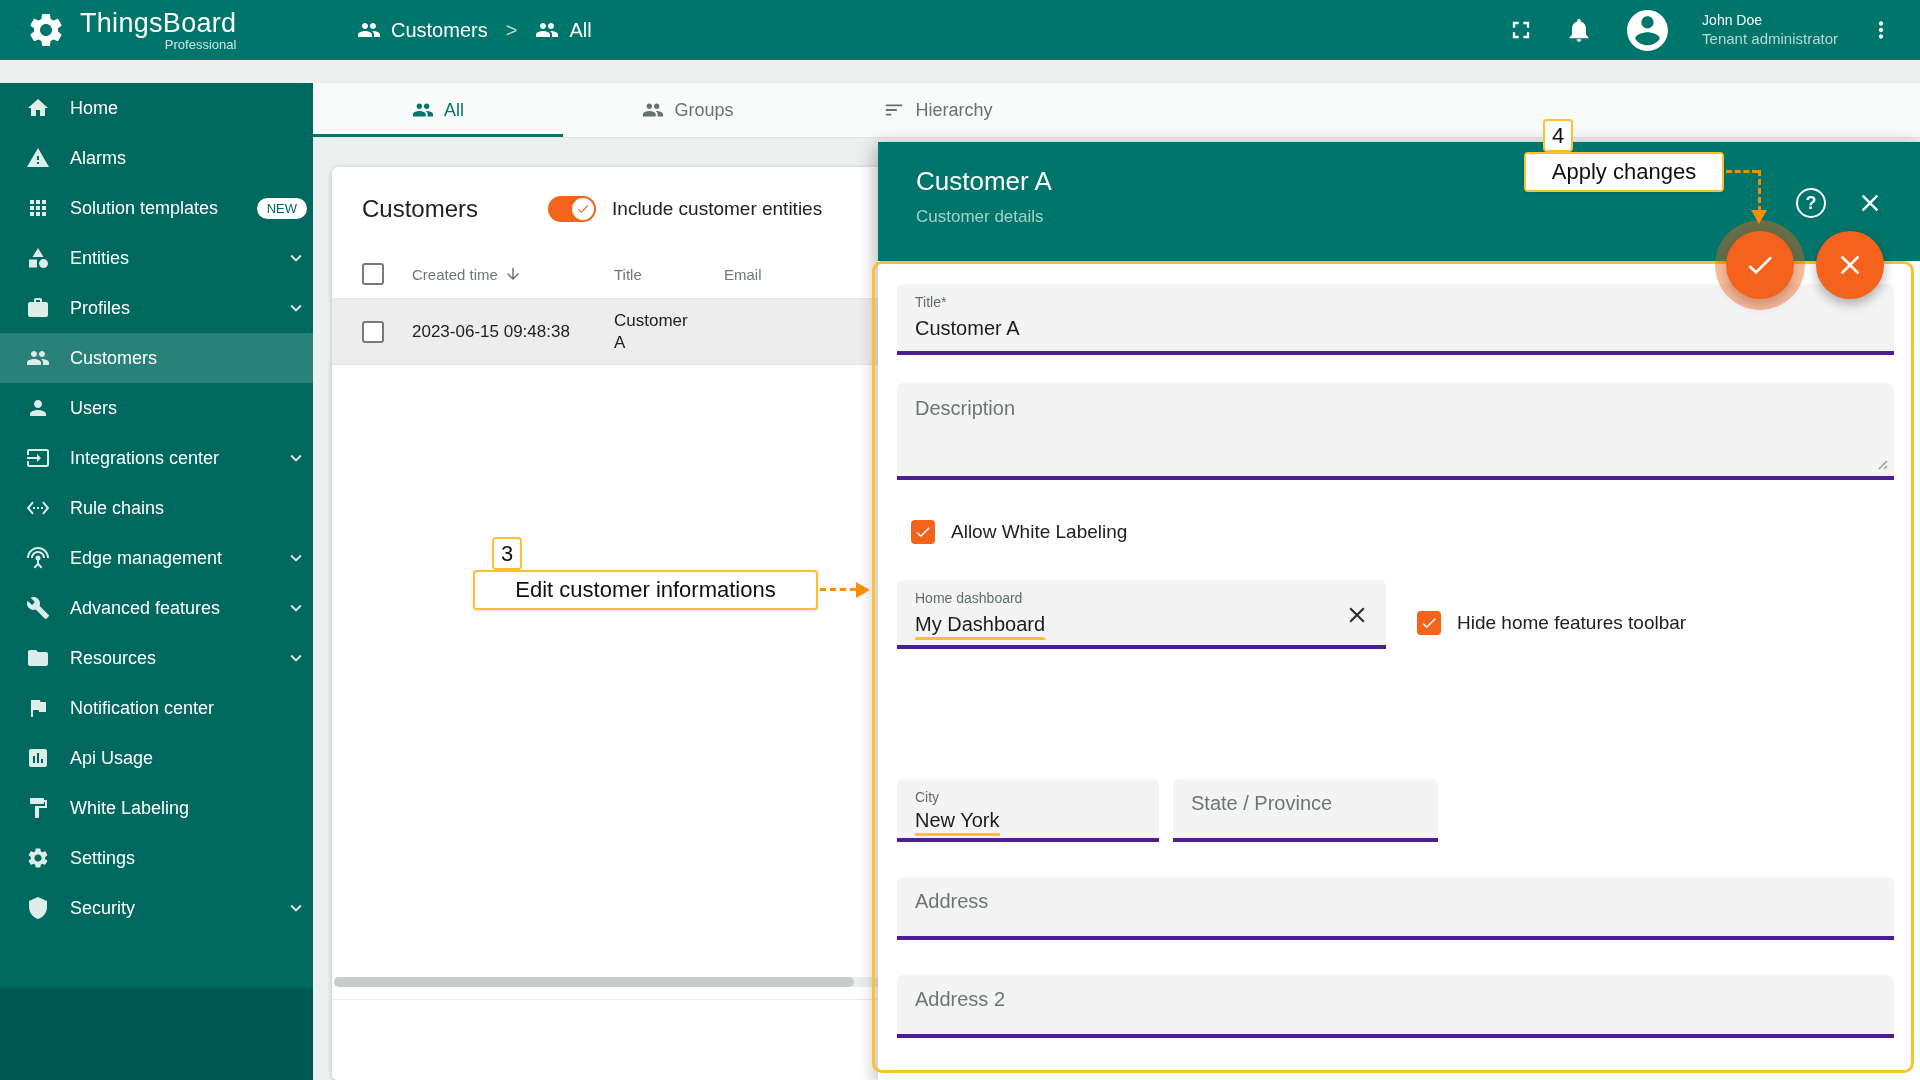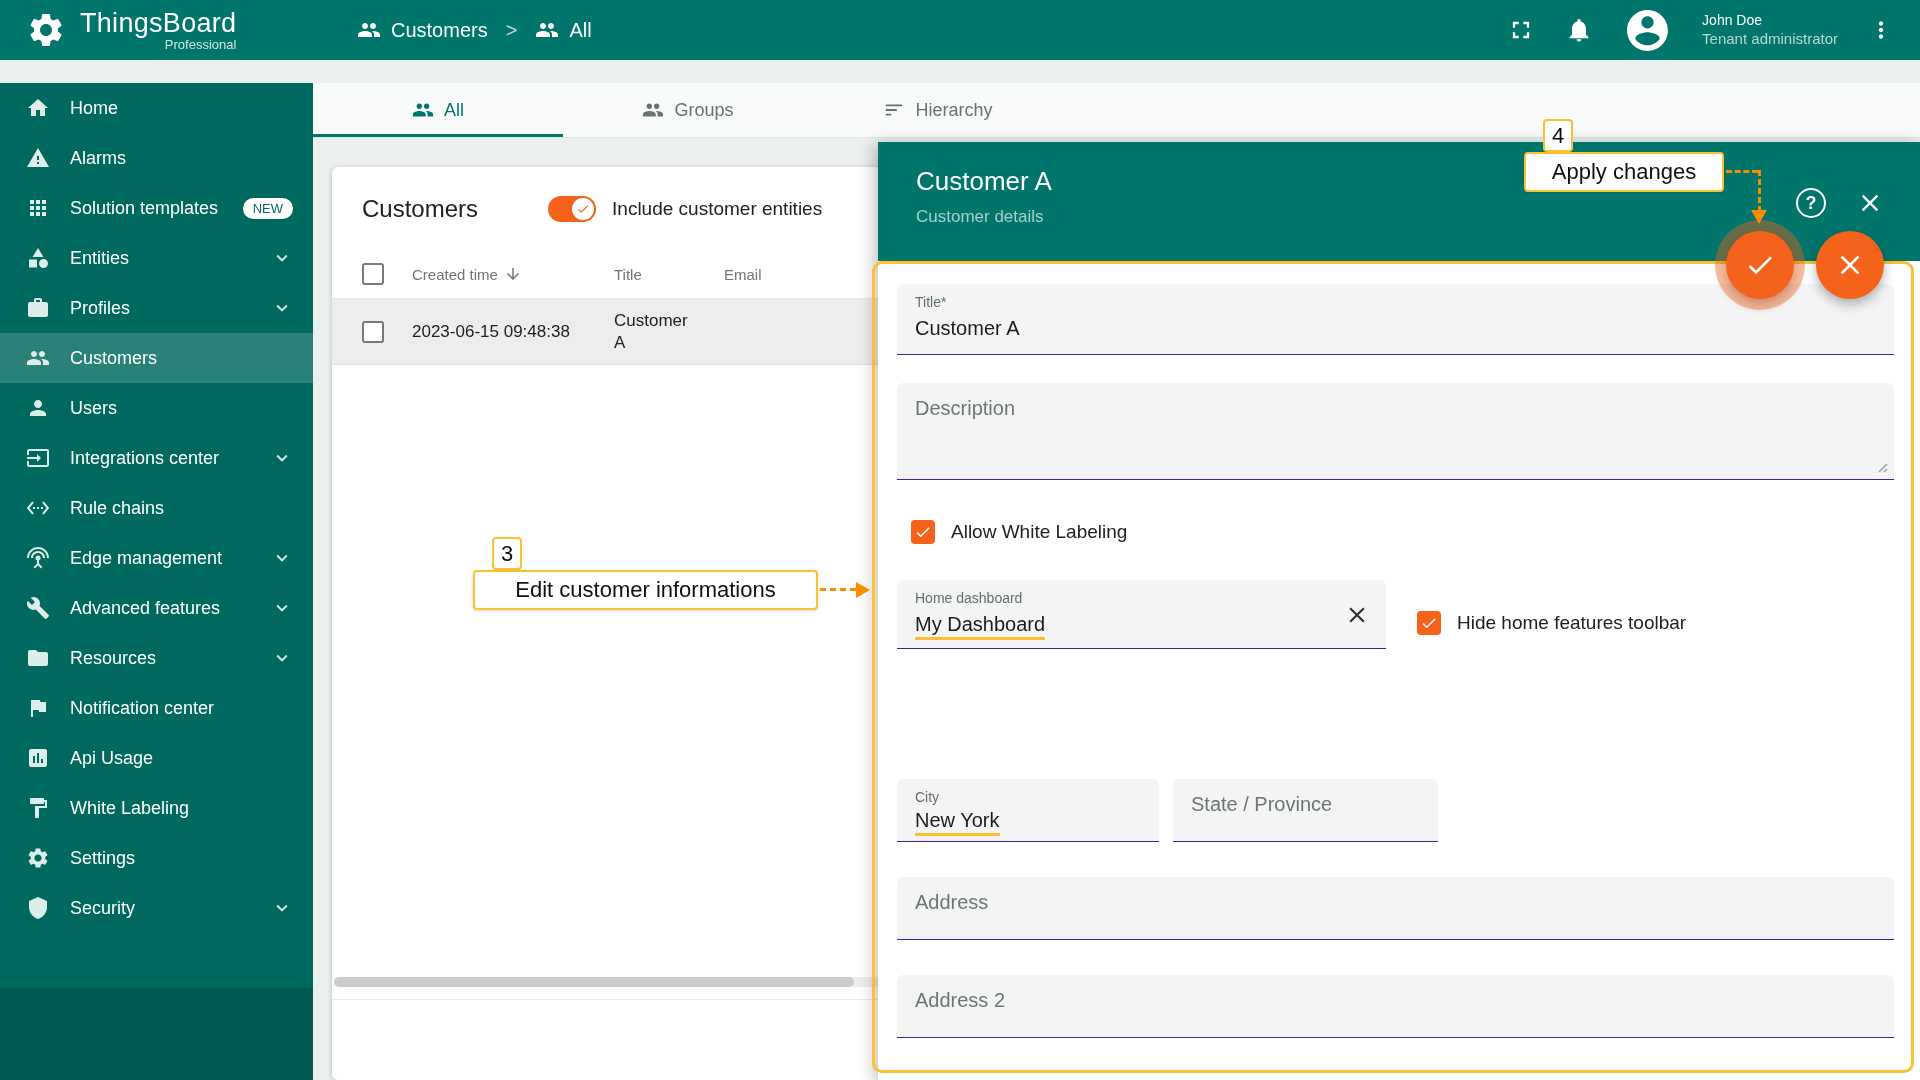--- a/index.html
+++ b/index.html
@@ -20,21 +20,21 @@
 .breadcrumb{display:flex;align-items:center;gap:10px;font-size:20px;font-weight:500;margin-left:44px}
 .bc-sep{color:#bcd9d4;margin:0 8px;font-weight:400}
 .top-actions{margin-left:auto;display:flex;align-items:center;gap:30px;padding-right:26px}
 .user{display:flex;flex-direction:column;line-height:1.3}
 .user-name{font-size:14px}
 .user-role{font-size:15px;color:#b9d8d3}
 .tico{color:#fff;cursor:pointer}
 
 .sidebar{position:absolute;left:0;top:83px;width:313px;bottom:0;background:var(--teal-dark);z-index:5;color:#fff}
 .sidebar::after{content:"";position:absolute;left:0;right:0;bottom:0;height:92px;background:rgba(0,0,0,.14);pointer-events:none}
-.nav-item{height:50px;display:flex;align-items:center;gap:20px;padding:0 20px 0 26px;font-size:18px;cursor:pointer}
+.nav-item{height:50px;display:flex;align-items:center;gap:20px;padding:0 6px 0 26px;font-size:18px;cursor:pointer}
 .nav-item .nico{color:#ddeeea}
 .nav-item.active{background:rgba(255,255,255,.16)}
 .nlabel{white-space:nowrap}
 .badge{margin-left:auto;background:#fff;color:#00695f;font-size:13px;font-weight:400;padding:3px 10px;border-radius:11px}
 .chev{margin-left:auto;color:#d5e9e5}
 
 .tabsbar{position:absolute;left:313px;top:83px;right:0;height:55px;background:#f9fafa;border-bottom:1px solid #e2e5e4;display:flex;z-index:1}
 .tab{width:250px;display:flex;align-items:center;justify-content:center;gap:10px;font-size:18px;font-weight:500;color:#67736f;position:relative;cursor:pointer}
 .tab.active{color:var(--teal)}
 .tab.active::after{content:"";position:absolute;bottom:0;left:0;right:0;height:3px;background:var(--teal)}
@@ -55,21 +55,21 @@
 .hscroll{position:absolute;left:2px;right:2px;top:810px;height:10px;background:#eceeed;border-radius:5px}
 .hthumb{position:absolute;left:0;top:0;height:10px;width:520px;background:#c9cccb;border-radius:5px}
 .card-foot{position:absolute;left:0;right:0;top:832px;bottom:0;background:#fff;border-top:1px solid #ececec}
 
 .drawer{position:absolute;left:878px;top:142px;right:0;bottom:0;background:#fff;z-index:10;box-shadow:-3px 3px 16px rgba(0,0,0,.28)}
 .drawer-head{position:relative;height:119px;background:var(--teal);color:#fff;padding:24px 0 0 38px}
 .d-title{font-size:26px;font-weight:500}
 .d-sub{margin-top:10px;font-size:17px;color:#a5d1ca}
 .d-help{position:absolute;top:46px;right:94px;width:30px;height:30px;border:2px solid #fff;border-radius:50%;display:flex;align-items:center;justify-content:center;font-size:18px;font-weight:700;cursor:pointer}
 .d-close{position:absolute;top:47px;right:36px;color:#fff;cursor:pointer}
-.field{position:absolute;background:#f4f4f4;border-bottom:1px solid #4c1d95;border-radius:6px 6px 0 0;padding:10px 18px;cursor:text}
+.field{position:absolute;background:#f4f4f4;border-bottom:4px solid #4c1d95;border-radius:6px 6px 0 0;padding:10px 18px;cursor:text}
 .flabel{display:block;font-size:14px;color:#5e6f6a}
 .fvalue{display:inline-block;font-size:20px;color:#1c1c1c;margin-top:7px}
 .yhl{border-bottom:3px solid var(--ann);padding-bottom:1px}
 .fph{font-size:20px;color:#6b7773}
 .field.ph{display:flex;align-items:center;padding-top:0;padding-bottom:11px}
 .f-title{left:19px;top:142px;width:997px;height:71px}
 .f-desc{left:19px;top:241px;width:997px;height:97px;padding-top:14px;display:block}
 .f-desc .resize{position:absolute;right:6px;bottom:6px}
 .cbrow{position:absolute;display:flex;align-items:center;gap:16px;cursor:pointer;z-index:12}
 .cbx{width:24px;height:24px;border-radius:4px;background:var(--accent);color:#fff;display:flex;align-items:center;justify-content:center;flex:none}

